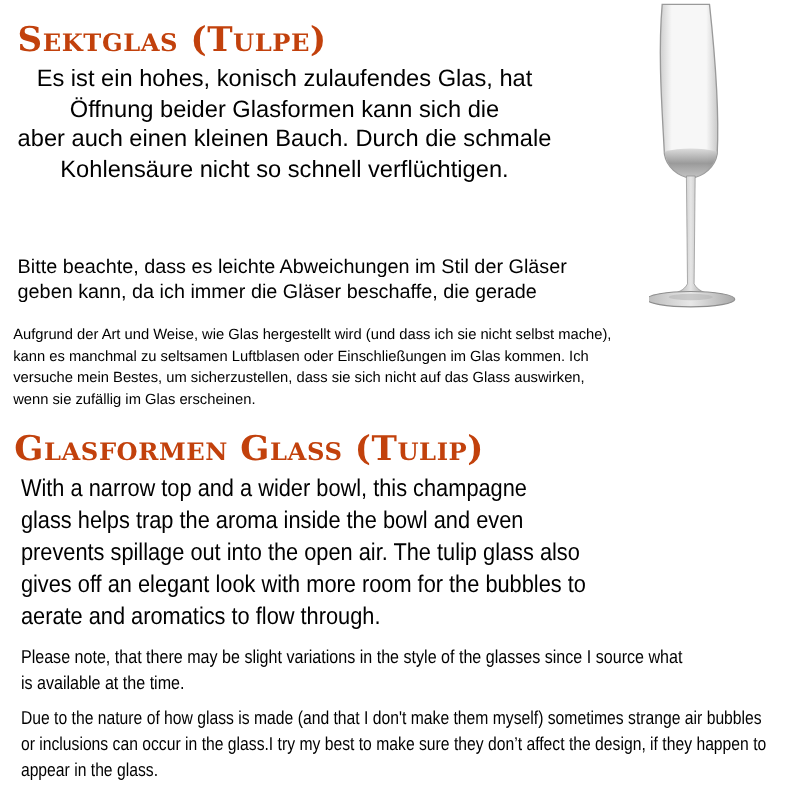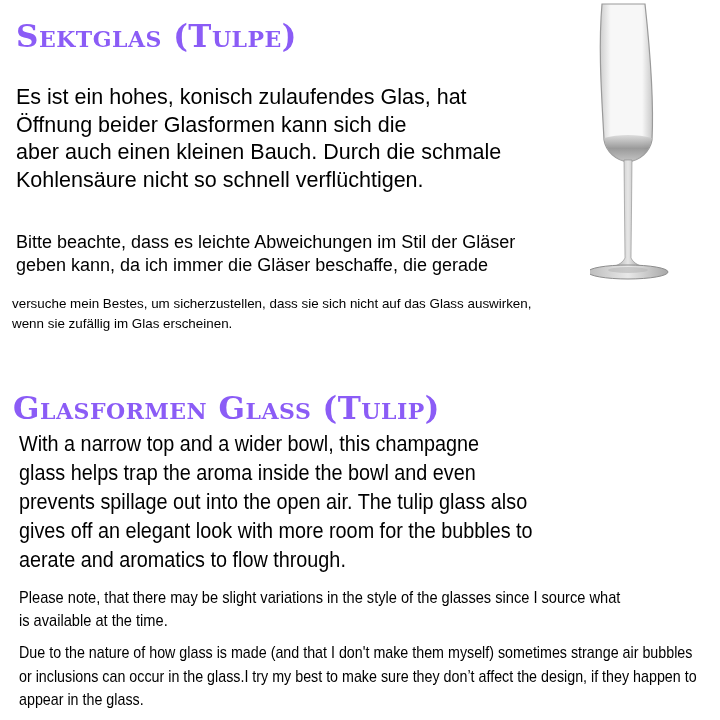--- a/index.html
+++ b/index.html
@@ -15,41 +15,42 @@
       color: #000000;
       font-family: "Liberation Sans", sans-serif;
     }
     .abs { position: absolute; }
     .heading {
       font-family: "DejaVu Serif", serif;
       font-weight: bold;
       font-variant: small-caps;
       letter-spacing: 0.5px;
       white-space: nowrap;
-      color: #8b5cf6;
+      color: #c2410c;
     }
     .heading-de {
       left: 16px;
       top: 16px;
       font-size: 31px;
       line-height: 40px;
     }
     .heading-en {
       left: 13px;
       top: 388px;
       font-size: 31px;
       line-height: 40px;
     }
     .line { display: block; white-space: nowrap; }
 
     .de-desc {
       left: 16px;
-      top: 84px;
+      top: 58px;
       font-size: 21.5px;
       line-height: 27.5px;
+      text-align: center;
     }
     .de-note {
       left: 16px;
       top: 231px;
       font-size: 18px;
       line-height: 23px;
     }
     .de-disclaimer {
       left: 12px;
       top: 294px;
@@ -98,20 +99,22 @@
   <span class="line">aber auch einen kleinen Bauch. Durch die schmale</span>
   <span class="line">Kohlensäure nicht so schnell verflüchtigen.</span>
 </div>
 
 <div class="abs de-note">
   <span class="line">Bitte beachte, dass es leichte Abweichungen im Stil der Gläser</span>
   <span class="line">geben kann, da ich immer die Gläser beschaffe, die gerade</span>
 </div>
 
 <div class="abs de-disclaimer">
+  <span class="line">Aufgrund der Art und Weise, wie Glas hergestellt wird (und dass ich sie nicht selbst mache),</span>
+  <span class="line">kann es manchmal zu seltsamen Luftblasen oder Einschließungen im Glas kommen. Ich</span>
   <span class="line">versuche mein Bestes, um sicherzustellen, dass sie sich nicht auf das Glass auswirken,</span>
   <span class="line">wenn sie zufällig im Glas erscheinen.</span>
 </div>
 
 <div class="abs glass-img">
   <svg width="130" height="290" viewBox="0 0 130 290" xmlns="http://www.w3.org/2000/svg">
     <defs>
       <linearGradient id="bowlShade" x1="0" y1="0" x2="1" y2="0">
         <stop offset="0" stop-color="#cfcfcf"></stop>
         <stop offset="0.2" stop-color="#f7f7f7"></stop>

